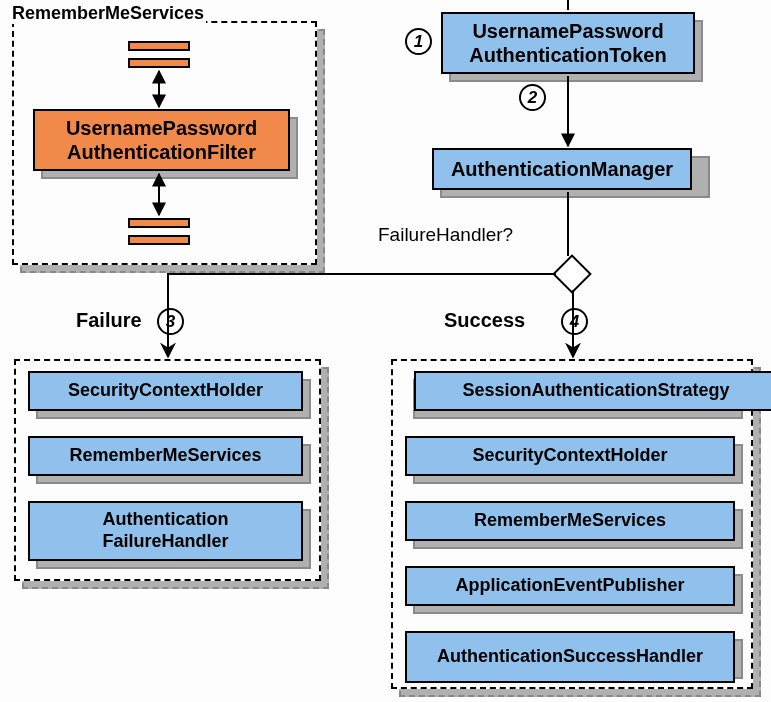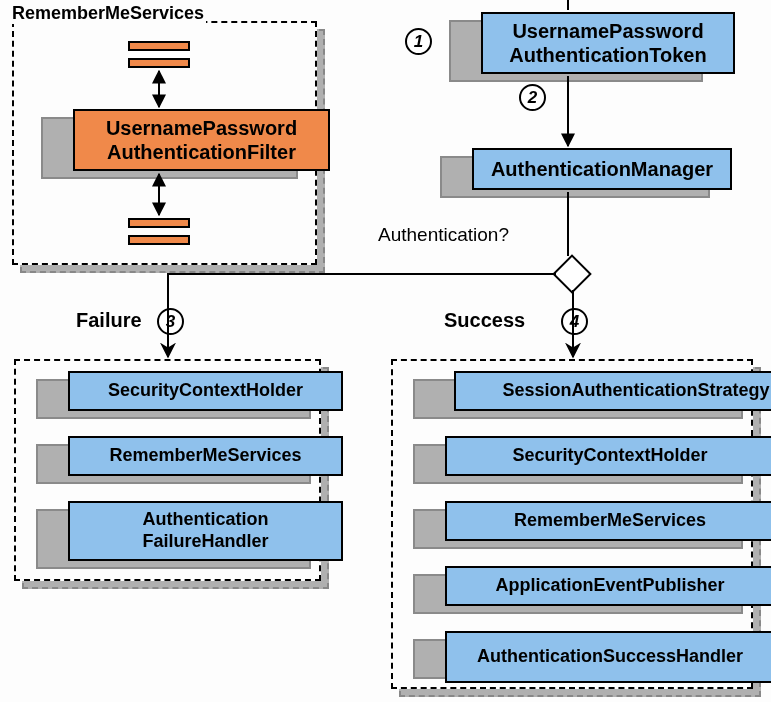--- a/index.html
+++ b/index.html
@@ -16,21 +16,20 @@
     border: 2px solid #000;
     background: #8fc1ec;
     display: flex;
     align-items: center;
     justify-content: center;
     text-align: center;
     font-weight: bold;
     font-size: 18px;
     line-height: 1.2;
     padding: 6px 20px;
-    margin-left: 40px;
   }
   .shadow {
     position: absolute;
     background: #b0b0b0;
     border: 2px solid #8a8a8a;
   }
   .orange { background: #f0894a; }
   .bar {
     position: absolute;
     background: #f0894a;
@@ -116,21 +115,21 @@
     <span>1</span>
   </div>
 
 <div class="circ" style="left:519px; top:84px;">
     <span>2</span>
   </div>
 
 <div class="shadow" style="left:440px; top:156px; width:270px; height:42px;"></div>
 <div class="box" style="left:432px; top:148px; width:260px; height:42px; font-size:20px;">AuthenticationManager</div>
 
-<div class="qlabel" style="left:378px; top:224px;">Authentication?</div>
+<div class="qlabel" style="left:378px; top:224px;">FailureHandler?</div>
 <div class="diamond" style="left:558px; top:260px;"></div>
 
 <div class="label" style="left:76px; top:309px;">Failure</div>
 <div class="circ" style="left:157px; top:308px;">
     <span>3</span>
   </div>
 
 <div class="label" style="left:444px; top:309px;">Success</div>
 <div class="circ" style="left:561px; top:308px;">
     <span>4</span>

